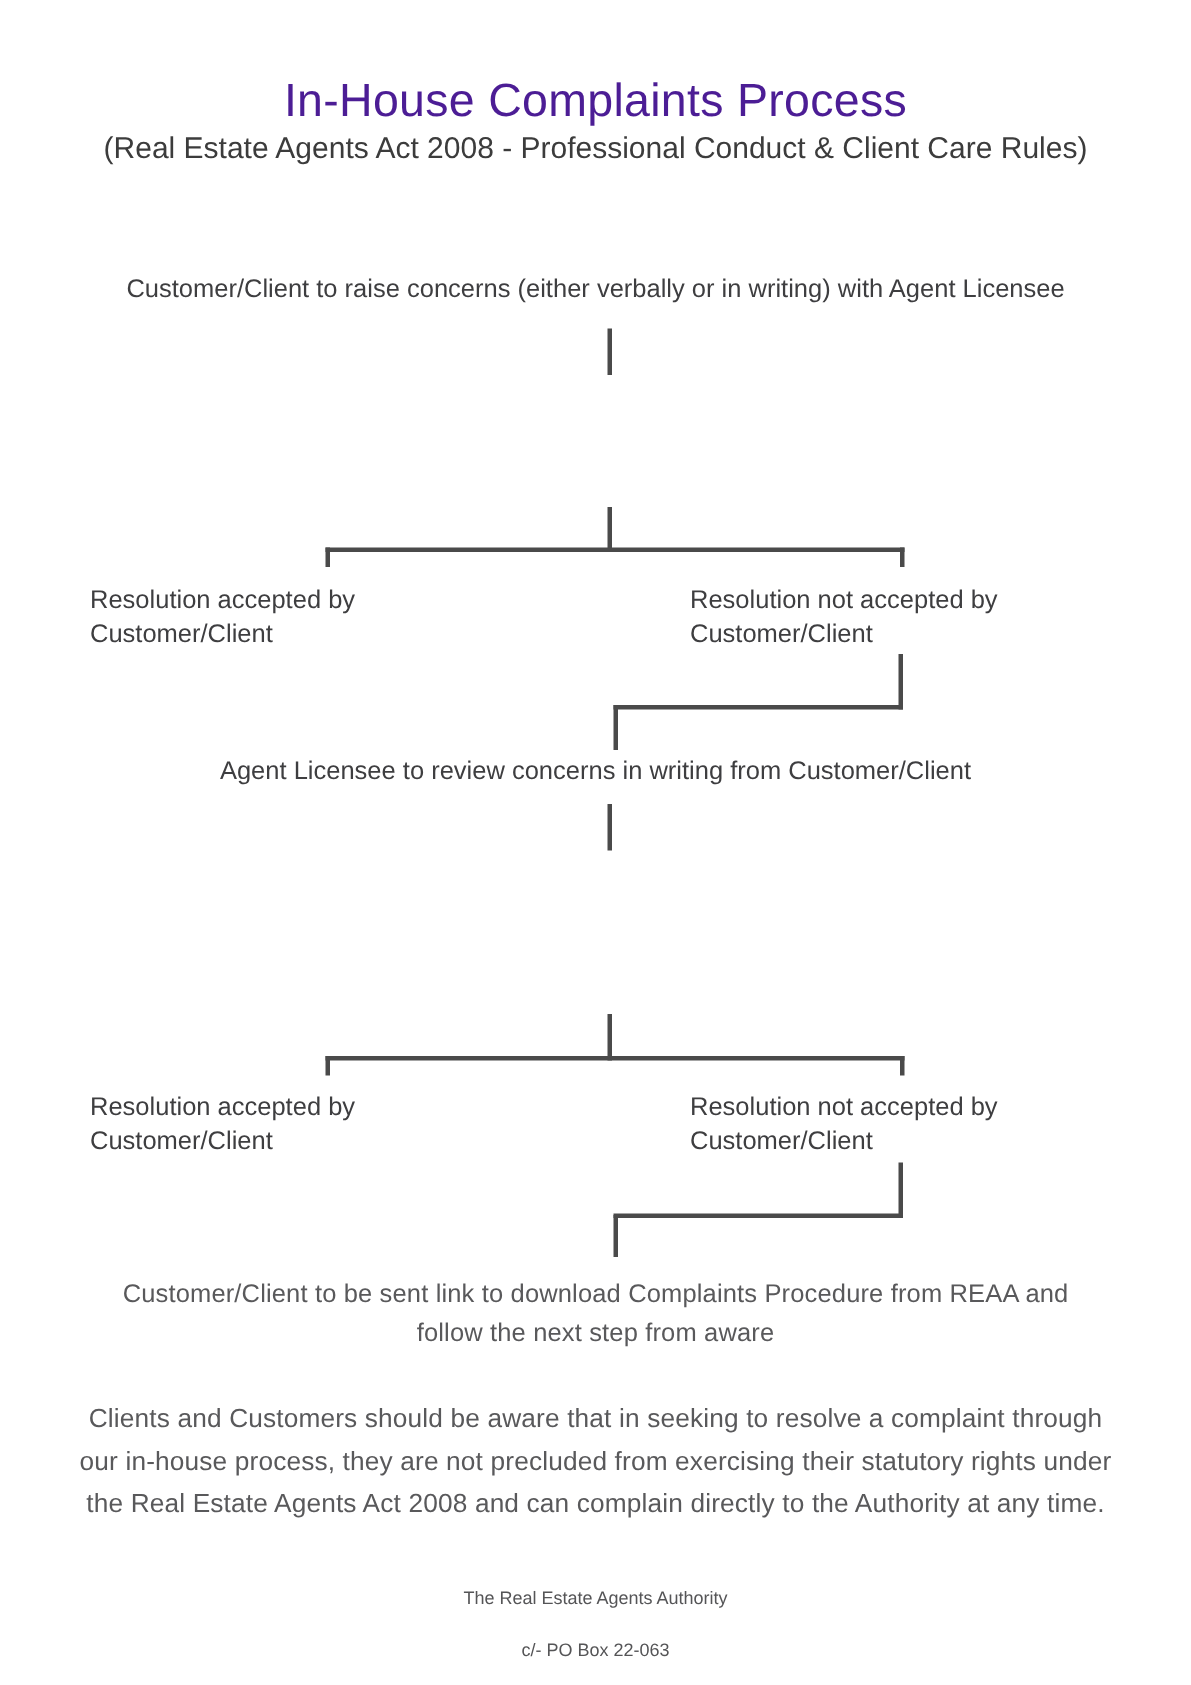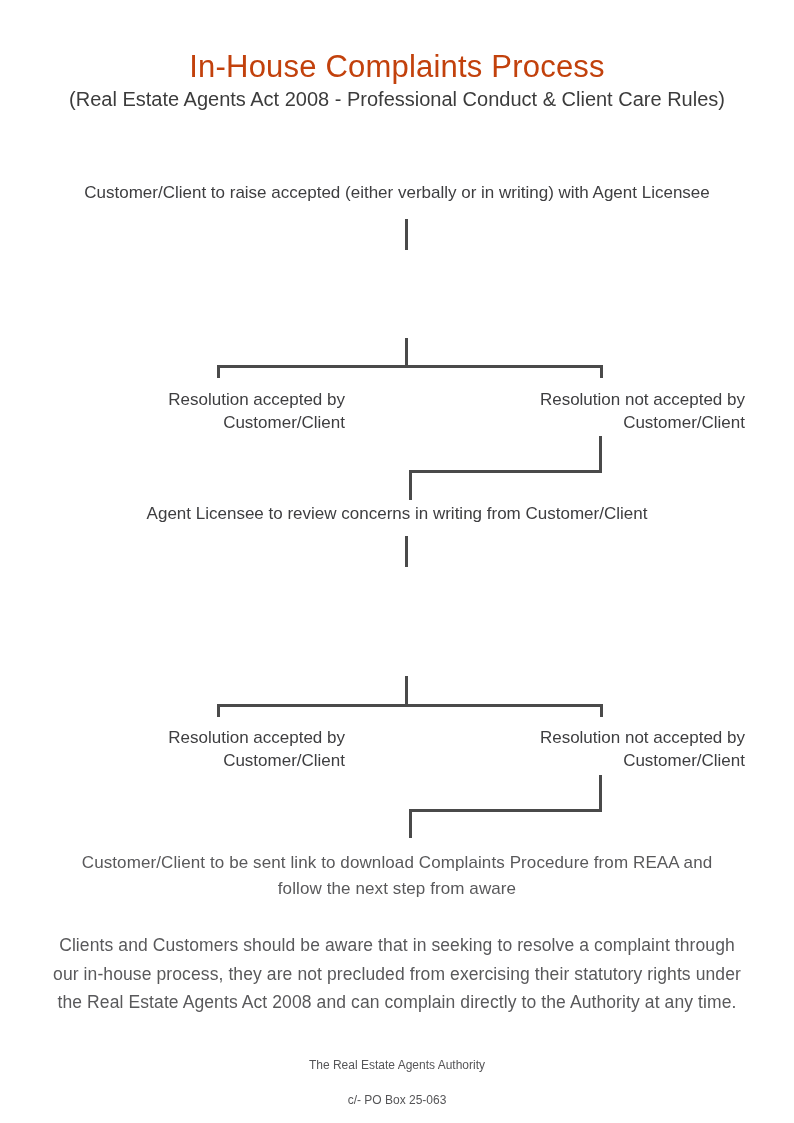--- a/index.html
+++ b/index.html
@@ -16,21 +16,21 @@
     left: 0;
     width: 794px;
     text-align: center;
     white-space: pre-line;
   }
   .title {
     top: 49px;
     font-size: 31px;
     line-height: 36px;
     font-weight: 400;
-    color: #c2410c;
+    color: #4c1d95;
     letter-spacing: 0.2px;
   }
   .subtitle {
     top: 90px;
     font-size: 20px;
     line-height: 19px;
     color: #3c3c3c;
   }
   .flow-text {
     font-size: 17px;
@@ -47,21 +47,21 @@
   }
   .step5 { top: 850px; font-size: 17px; line-height: 26px; }
   .disclaimer {
     top: 931px;
     font-size: 17.5px;
     line-height: 28.5px;
   }
   .branch-label {
     position: absolute;
     width: 285px;
-    text-align: right;
+    text-align: left;
     font-size: 17px;
     line-height: 23px;
     color: #3e3e40;
     white-space: pre-line;
   }
   .label-left  { left: 60px; }
   .label-right { left: 460px; }
   .labels1 { top: 388px; }
   .labels2 { top: 726px; }
   .vline {
@@ -101,21 +101,21 @@
   .footer div { white-space: normal; }
 </style>
 </head>
 <body>
 
 <div class="page">
 
   <div class="centered title">In-House Complaints Process</div>
   <div class="centered subtitle">(Real Estate Agents Act 2008 - Professional Conduct &amp; Client Care Rules)</div>
 
-  <div class="centered flow-text step1">Customer/Client to raise accepted (either verbally or in writing) with Agent Licensee</div>
+  <div class="centered flow-text step1">Customer/Client to raise concerns (either verbally or in writing) with Agent Licensee</div>
 
   <div class="vline" style="left:405px; top:219px; height:31px;"></div>
 
 
   <div class="vline" style="left:405px; top:338px; height:28px;"></div>
 
   <div class="branch-split branch1"></div>
 
   <div class="branch-label label-left labels1">Resolution accepted by
 Customer/Client</div>
@@ -144,18 +144,18 @@
 
   <div class="centered flow-text alt-font step5">Customer/Client to be sent link to download Complaints Procedure from REAA and
 follow the next step from aware</div>
 
   <div class="centered alt-font disclaimer">Clients and Customers should be aware that in seeking to resolve a complaint through
 our in-house process, they are not precluded from exercising their statutory rights under
 the Real Estate Agents Act 2008 and can complain directly to the Authority at any time.</div>
 
   <div class="centered footer">
     <div>The Real Estate Agents Authority</div>
-    <div>c/- PO Box 25-063</div>
+    <div>c/- PO Box 22-063</div>
     
     
   </div>
 
 </div>
 
 </body></html>

